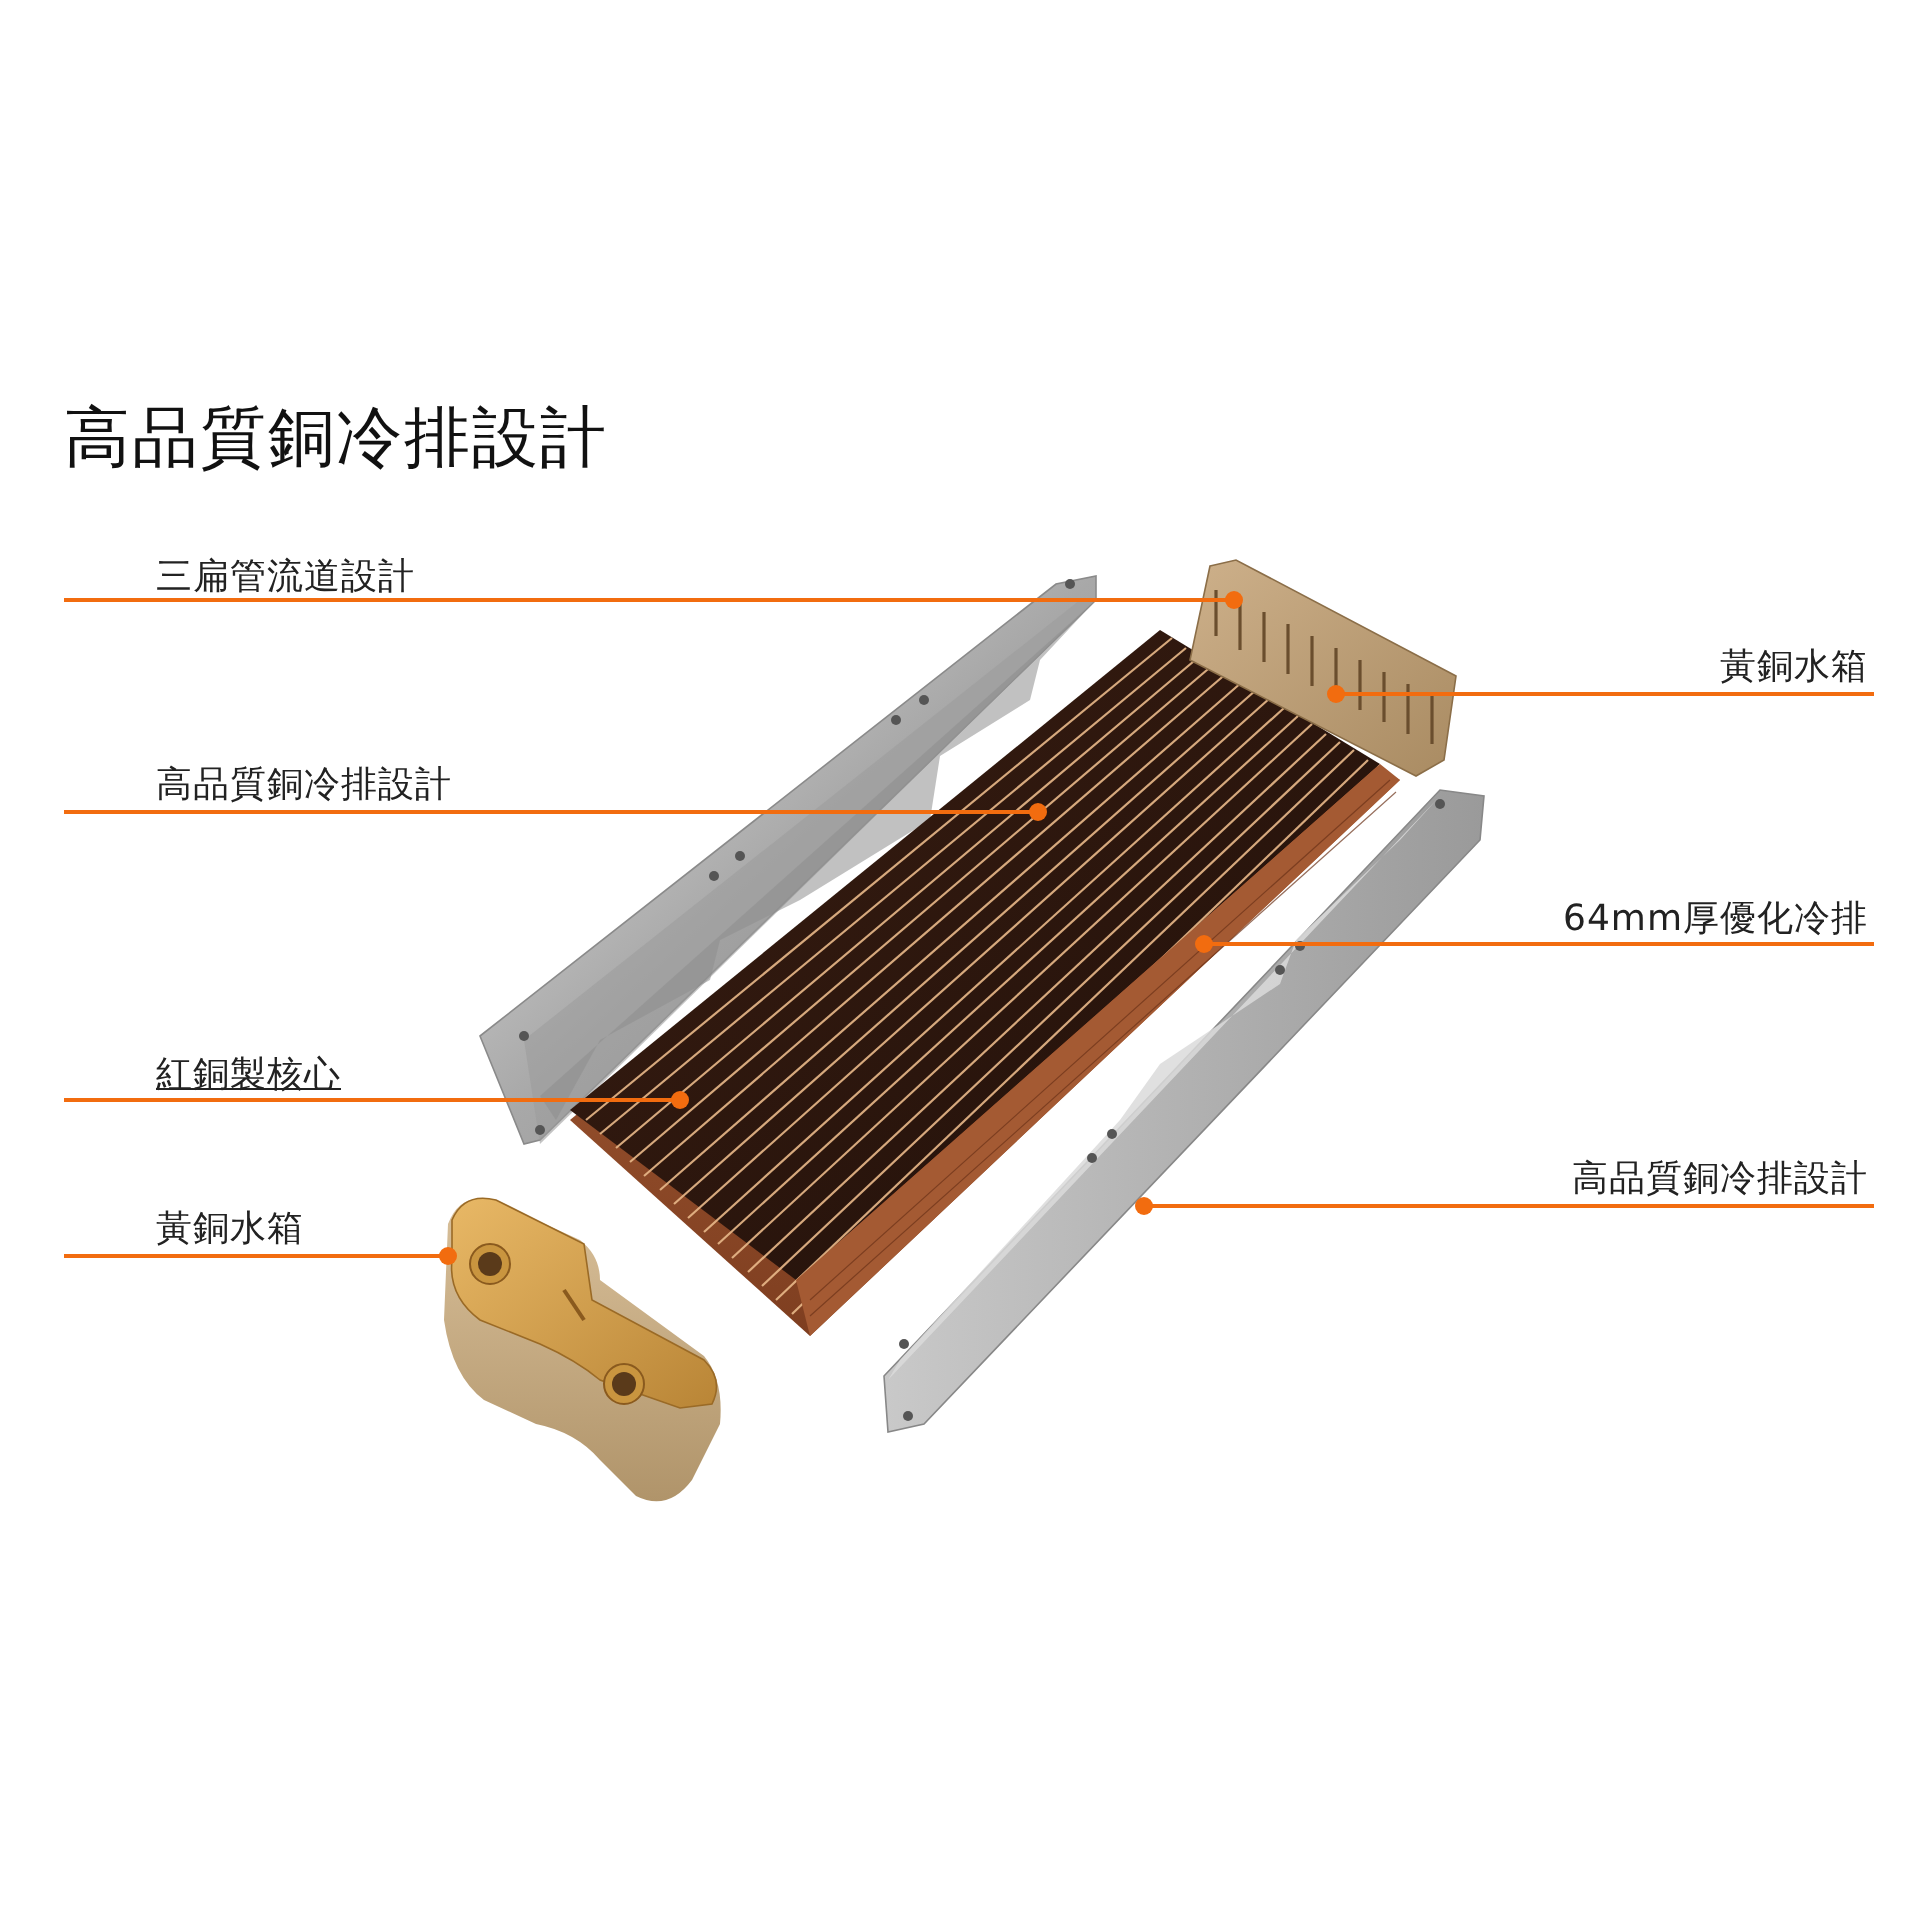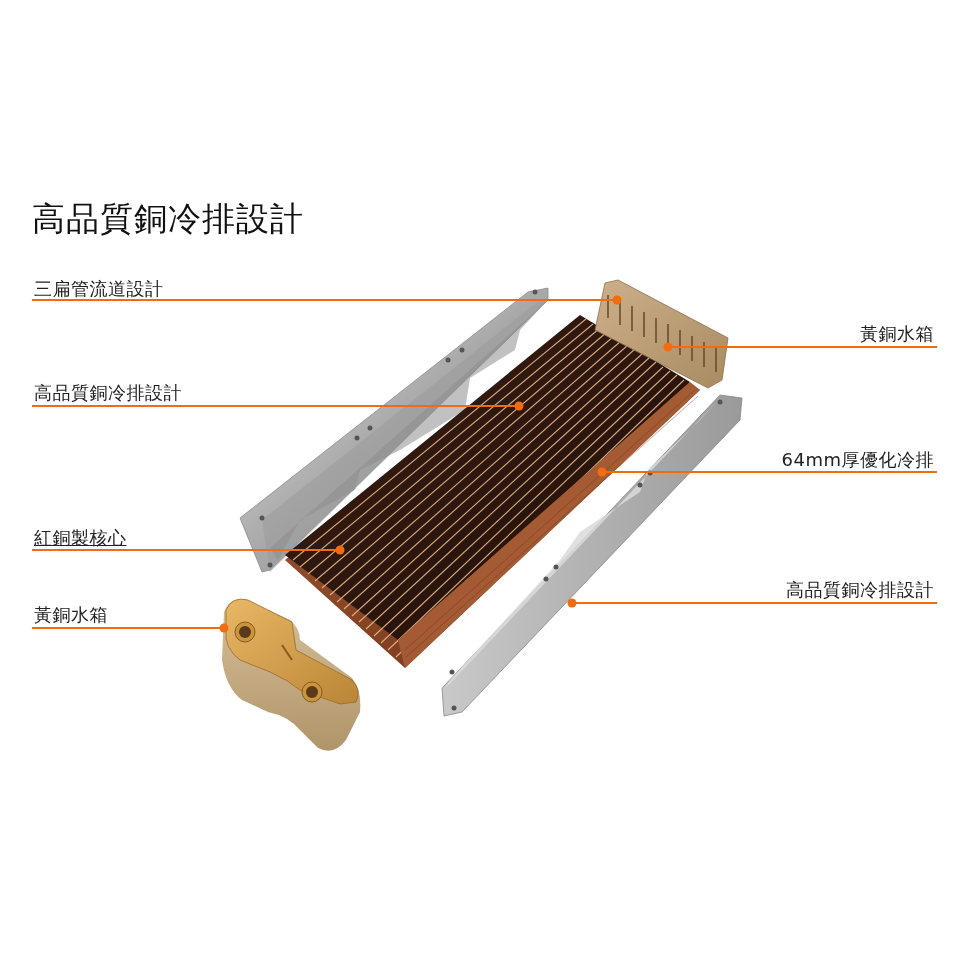--- a/index.html
+++ b/index.html
@@ -1,20 +1,20 @@
 <!DOCTYPE html>
 <html><head>
   <meta charset="utf-8">
   <style>
     html, body { margin: 0; padding: 0; background: #ffffff; }
     body { width: 960px; height: 960px; position: relative; overflow: hidden;
            font-family: "DejaVu Sans", "Liberation Sans", sans-serif; color: #1a1a1a; }
     .title { position: absolute; left: 32px; top: 204px; font-size: 33px; font-weight: 400;
              letter-spacing: 1px; color: #111; line-height: 30px; }
-    .label { position: absolute; font-size: 18px; line-height: 22px; color: #222; white-space: nowrap; letter-spacing: 0.5px; }
+    .label { position: absolute; font-size: 18px; line-height: 22px; color: #222; white-space: nowrap; letter-spacing: 0.5px; margin-left: 44px; }
     .label.left { left: 34px; }
     .label.right { right: 26px; text-align: right; }
     svg.art { position: absolute; left: 0; top: 0; }
   </style>
 </head>
 <body>
 
 <div class="title">高品質銅冷排設計</div>
 
 <svg class="art" width="960" height="960" viewBox="0 0 960 960">

